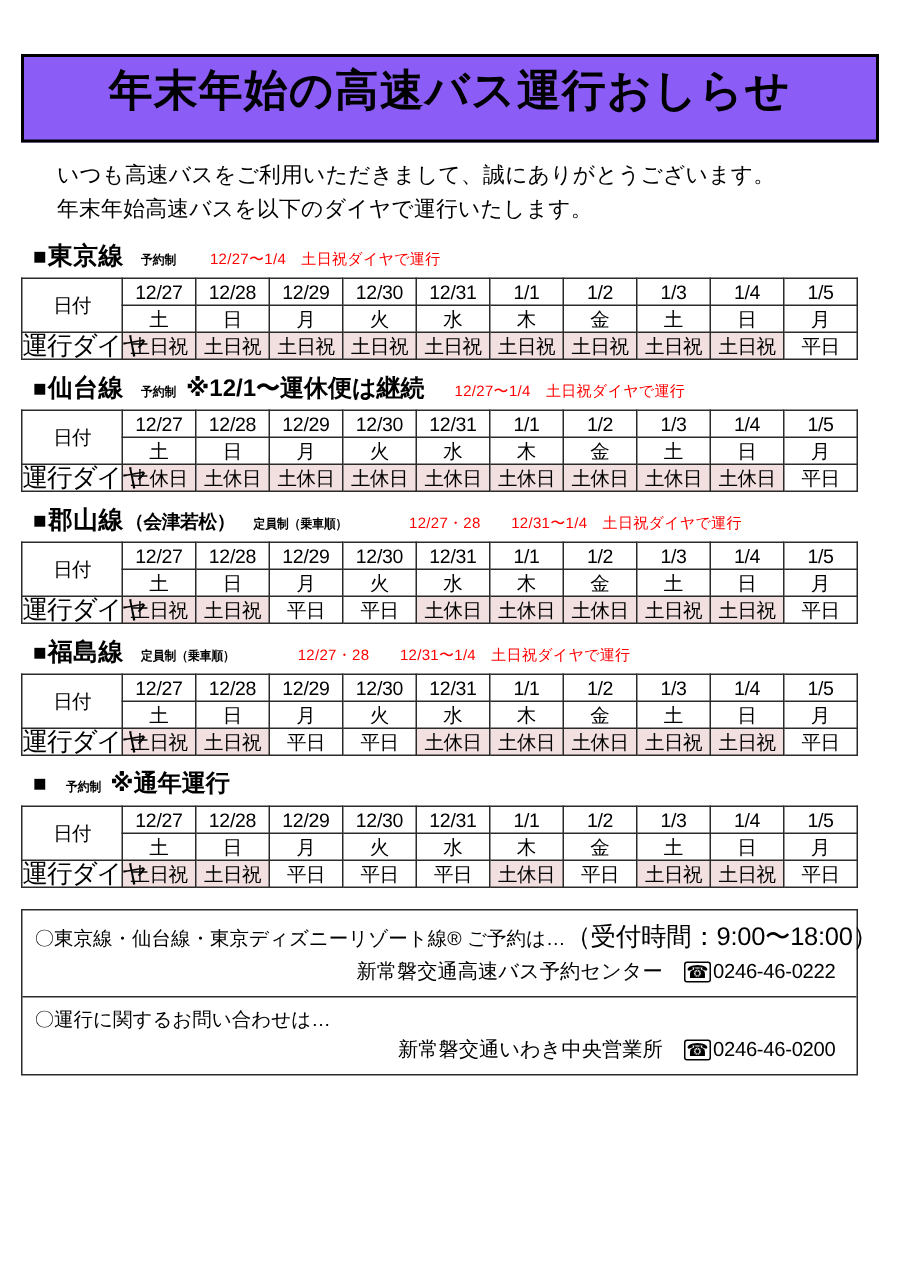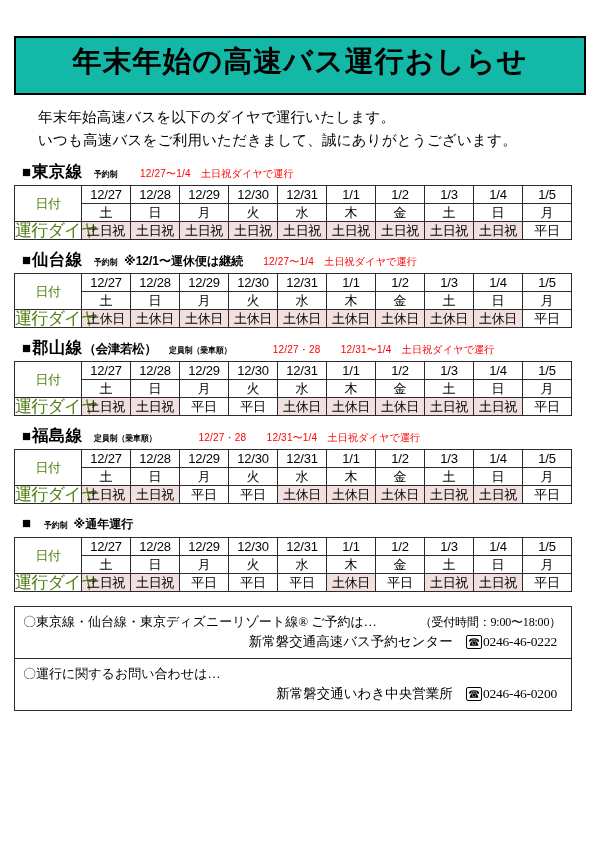--- a/index.html
+++ b/index.html
@@ -21,21 +21,21 @@
     box-sizing: border-box;
     padding: 0 14px;
   }
 
   
   .title-box {
     margin-top: 36px;
     border: 2px solid #000;
     padding: 7px 0 16px;
     text-align: center;
-    background: #14b8a6;
+    background: #8b5cf6;
   }
   .title-text {
     font-size: 29px;
     font-weight: bold;
     letter-spacing: 1px;
     line-height: 1.12;
     white-space: nowrap;
   }
 
   
@@ -89,21 +89,21 @@
   .sec-note {
     font-size: 8.5px;
     font-weight: bold;
     transform: scaleX(0.92);
     transform-origin: left center;
     line-height: 1;
     white-space: nowrap;
     margin-left: 12px;
   }
   .sec-note2 {
-    font-size: 12px;
+    font-size: 16px;
     font-weight: bold;
     line-height: 1;
     white-space: nowrap;
     margin-left: 4px;
   }
   .sec-red {
     font-size: 10px;
     font-weight: normal;
     color: #ff0000;
     line-height: 1;
@@ -126,21 +126,21 @@
     background: #ffffff;
     padding: 0;
     height: 17px;
     font-size: 13px;
     line-height: 17px;
     white-space: nowrap;
   }
   td.rowlabel {
     width: 66px;
     font-size: 11.5px;
-    color: #4d7c0f;
+    color: #000000;
     letter-spacing: -0.5px;
   }
   td.rowlabel.tall { height: 34px; line-height: 34px; }
   td.daterow {
     font-size: 12.5px;
     letter-spacing: -0.2px;
   }
   td.dowrow {
     font-size: 13px;
   }
@@ -158,35 +158,34 @@
 
   
   .footer-box {
     margin-top: 14px;
     border: 1px solid #2b2b2b;
     width: 558px;
     box-sizing: border-box;
   }
   .footer-block {
     padding: 5px 10px 6px 8px;
-    font-family: Liberation Serif, serif;
   }
   .footer-block + .footer-block {
     border-top: 1px solid #2b2b2b;
   }
   .fb-line1 {
     display: flex;
     align-items: baseline;
     justify-content: space-between;
     font-size: 13px;
     line-height: 1.5;
     white-space: nowrap;
   }
   .fb-hours {
-    font-size: 12px;
+    font-size: 17px;
     letter-spacing: -0.2px;
   }
   .fb-line2 {
     text-align: right;
     font-size: 13.5px;
     line-height: 1.5;
     white-space: nowrap;
     padding-right: 4px;
   }
   .fb-tel {
@@ -208,22 +207,22 @@
 </head>
 <body>
 
 <div class="page">
 
   <div class="title-box">
     <div class="title-text">年末年始の高速バス運行おしらせ</div>
   </div>
 
   <div class="intro">
+    <div class="intro-line">いつも高速バスをご利用いただきまして、誠にありがとうございます。</div>
     <div class="intro-line">年末年始高速バスを以下のダイヤで運行いたします。</div>
-    <div class="intro-line">いつも高速バスをご利用いただきまして、誠にありがとうございます。</div>
   </div>
 
   <div id="sections-host">
       <div class="section">
         <div class="section-head">
           <span class="sec-marker">■</span>
           <span class="sec-title">東京線</span>
           <span class="sec-note">予約制</span>
           <span class="sec-red" style="color: rgb(255, 0, 0);">12/27〜1/4　土日祝ダイヤで運行</span>
         </div>

